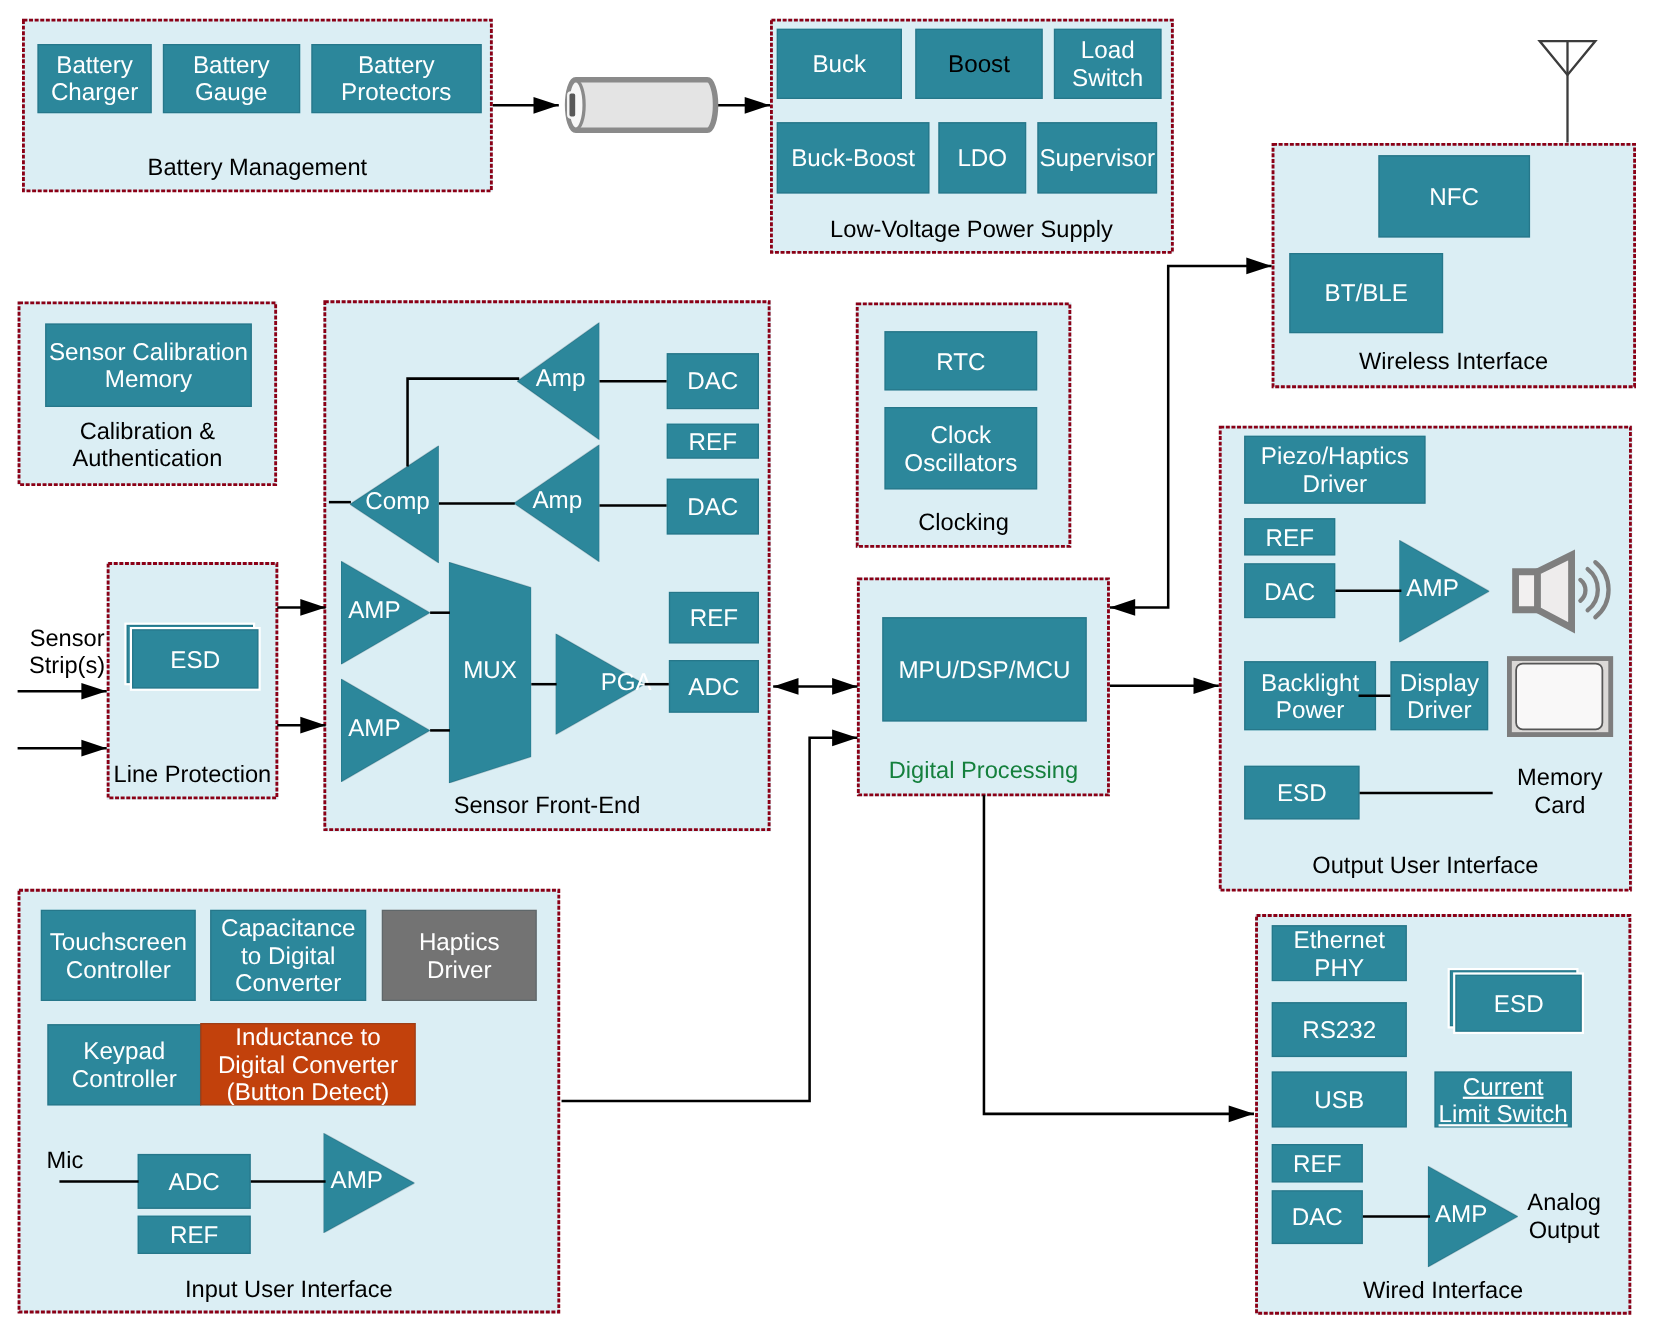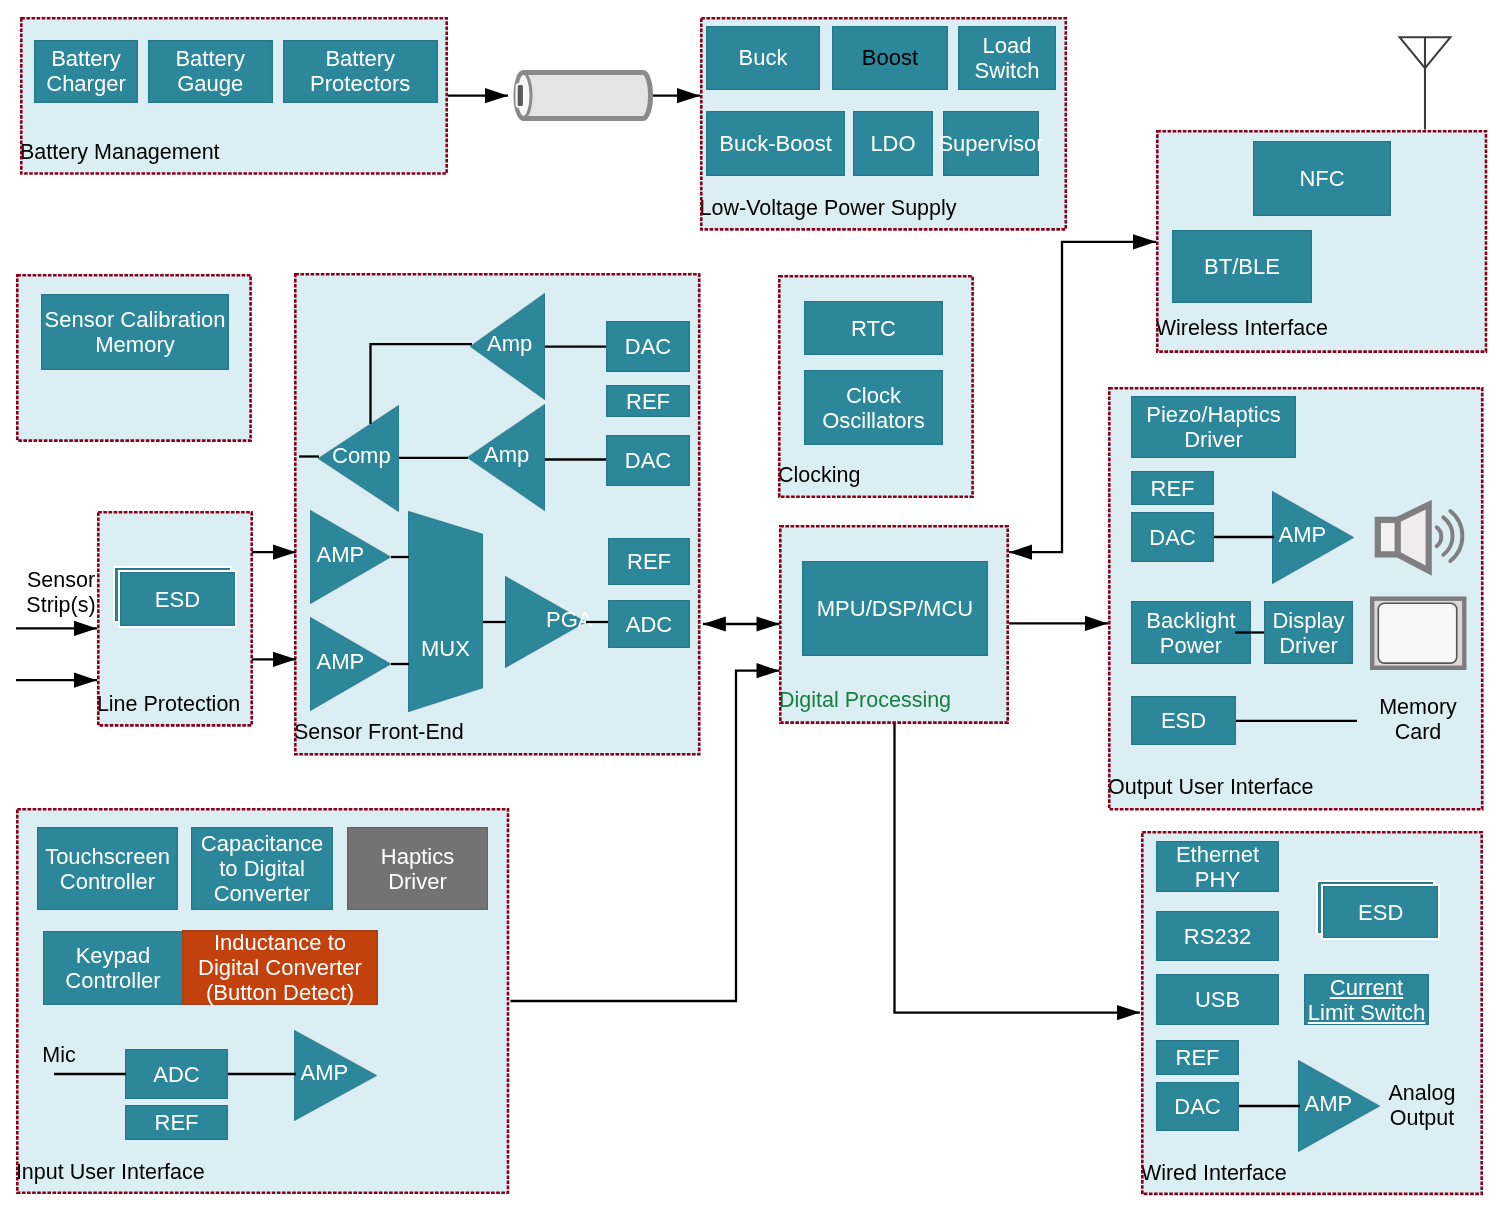--- a/index.html
+++ b/index.html
@@ -4,21 +4,21 @@
 <style>
   html,body{margin:0;padding:0;background:#ffffff;}
   body{width:1507px;height:1215px;position:relative;overflow:hidden;
        font-family:"Liberation Sans",sans-serif;color:#000;
        -webkit-font-smoothing:antialiased;}
   #stage{position:absolute;left:0;top:0;width:1507px;height:1215px;}
   .grp{position:absolute;background:#d6e9f0;box-sizing:border-box;}
   .blk{position:absolute;background:#2b7f96;color:#ffffff;display:flex;align-items:center;
        justify-content:center;text-align:center;line-height:25px;box-sizing:border-box;box-shadow:inset 0 0 0 1.2px rgba(16,56,70,0.20);
        font-size:22px;white-space:pre-line;}
-  .glabel{position:absolute;text-align:left;color:#000;line-height:25px;font-size:21.5px;
+  .glabel{position:absolute;text-align:center;color:#000;line-height:25px;font-size:21.5px;
        white-space:pre-line;}
   .plabel{position:absolute;text-align:center;color:#000;line-height:25px;font-size:21.5px;
        white-space:pre-line;}
   svg.ov{position:absolute;left:0;top:0;width:1507px;height:1215px;pointer-events:none;overflow:visible;z-index:20;}
   .shp{position:absolute;}
 </style>
 </head>
 <body>
 
 <div id="stage">
@@ -34,20 +34,22 @@
     <div class="glabel" style="left: 699.6px; top: 196.1px; width: 367.1px; line-height: 25px; color: rgb(0, 0, 0);">Low-Voltage Power Supply</div>
     <div class="grp" style="left: 1155.8px; top: 129.7px; width: 331.3px; height: 222.9px; background: rgb(219, 238, 244);"></div>
     <svg width="335.3" height="226.9" viewBox="0 0 335.3 226.9" class="ov" style="position: absolute; left: 1153.8px; top: 127.7px; width: 335.3px; height: 226.9px; z-index: 5;">
       <rect x="3.3" y="3.3" width="328.7" height="220.3" fill="none" stroke="#8b0016" stroke-width="2.6" stroke-dasharray="3.6 1.5"></rect>
     </svg>
     <div class="glabel" style="left: 1155.8px; top: 316.4px; width: 331.3px; line-height: 25px; color: rgb(0, 0, 0);">Wireless Interface</div>
     <div class="grp" style="left: 16px; top: 273.6px; width: 235.9px; height: 167.9px; background: rgb(219, 238, 244);"></div>
     <svg width="239.9" height="171.9" viewBox="0 0 239.9 171.9" class="ov" style="position: absolute; left: 14px; top: 271.6px; width: 239.9px; height: 171.9px; z-index: 5;">
       <rect x="3.3" y="3.3" width="233.3" height="165.3" fill="none" stroke="#8b0016" stroke-width="2.6" stroke-dasharray="3.6 1.5"></rect>
     </svg>
+    <div class="glabel" style="left: 16px; top: 379.5px; width: 235.9px; line-height: 25px; color: rgb(0, 0, 0);">Calibration &amp;
+Authentication</div>
     <div class="grp" style="left: 294px; top: 273px; width: 406.5px; height: 482.5px; background: rgb(219, 238, 244);"></div>
     <svg width="410.5" height="486.5" viewBox="0 0 410.5 486.5" class="ov" style="position: absolute; left: 292px; top: 271px; width: 410.5px; height: 486.5px; z-index: 5;">
       <rect x="3.3" y="3.3" width="403.9" height="479.9" fill="none" stroke="#8b0016" stroke-width="2.6" stroke-dasharray="3.6 1.5"></rect>
     </svg>
     <div class="glabel" style="left: 294px; top: 719.5px; width: 406.5px; line-height: 25px; color: rgb(0, 0, 0);">Sensor Front-End</div>
     <div class="grp" style="left: 778px; top: 274.7px; width: 195.9px; height: 223px; background: rgb(219, 238, 244);"></div>
     <svg width="199.9" height="227" viewBox="0 0 199.9 227" class="ov" style="position: absolute; left: 776px; top: 272.7px; width: 199.9px; height: 227px; z-index: 5;">
       <rect x="3.3" y="3.3" width="193.3" height="220.4" fill="none" stroke="#8b0016" stroke-width="2.6" stroke-dasharray="3.6 1.5"></rect>
     </svg>
     <div class="glabel" style="left: 778px; top: 463px; width: 195.9px; line-height: 25px; color: rgb(0, 0, 0);">Clocking</div>
@@ -85,21 +87,21 @@
     <div class="blk" style="left: 147.5px; top: 39.7px; width: 125.5px; height: 63.5px; background: rgb(44, 135, 155); color: rgb(255, 255, 255);"><span>Battery
 Gauge</span></div>
     <div class="blk" style="left: 283px; top: 39.7px; width: 154.5px; height: 63.5px; background: rgb(44, 135, 155); color: rgb(255, 255, 255);"><span>Battery
 Protectors</span></div>
     <div class="blk" style="left: 706px; top: 26.2px; width: 114px; height: 63.5px; background: rgb(44, 135, 155); color: rgb(255, 255, 255);"><span>Buck</span></div>
     <div class="blk" style="left: 832px; top: 26.2px; width: 116px; height: 63.5px; background: rgb(44, 135, 155); color: #000000;"><span>Boost</span></div>
     <div class="blk" style="left: 958px; top: 26.2px; width: 98px; height: 63.5px; background: rgb(44, 135, 155); color: rgb(255, 255, 255);"><span>Load
 Switch</span></div>
     <div class="blk" style="left: 706px; top: 111.4px; width: 139px; height: 64.5px; background: rgb(44, 135, 155); color: rgb(255, 255, 255);"><span>Buck-Boost</span></div>
     <div class="blk" style="left: 853px; top: 111.4px; width: 80px; height: 64.5px; background: rgb(44, 135, 155); color: rgb(255, 255, 255);"><span>LDO</span></div>
-    <div class="blk" style="left: 943px; top: 111.4px; width: 96px; height: 64.5px; background: rgb(44, 135, 155); color: rgb(255, 255, 255);"><span>Supervisor</span></div>
+    <div class="blk" style="left: 943px; top: 111.4px; width: 109px; height: 64.5px; background: rgb(44, 135, 155); color: rgb(255, 255, 255);"><span>Supervisor</span></div>
     <div class="blk" style="left: 1253px; top: 141px; width: 138px; height: 75px; background: rgb(44, 135, 155); color: rgb(255, 255, 255);"><span>NFC</span></div>
     <div class="blk" style="left: 1172px; top: 230px; width: 140px; height: 73px; background: rgb(44, 135, 155); color: rgb(255, 255, 255);"><span>BT/BLE</span></div>
     <div class="blk" style="left: 41px; top: 294px; width: 188px; height: 76px; background: rgb(44, 135, 155); color: rgb(255, 255, 255);"><span>Sensor Calibration
 Memory</span></div>
     <div class="blk" style="left: 606px; top: 321px; width: 84px; height: 51px; background: rgb(44, 135, 155); color: rgb(255, 255, 255);"><span>DAC</span></div>
     <div class="blk" style="left: 606px; top: 385px; width: 84px; height: 32px; background: rgb(44, 135, 155); color: rgb(255, 255, 255);"><span>REF</span></div>
     <div class="blk" style="left: 606px; top: 435px; width: 84px; height: 51px; background: rgb(44, 135, 155); color: rgb(255, 255, 255);"><span>DAC</span></div>
     <div class="blk" style="left: 608px; top: 538px; width: 82px; height: 47px; background: rgb(44, 135, 155); color: rgb(255, 255, 255);"><span>REF</span></div>
     <div class="blk" style="left: 608px; top: 600px; width: 82px; height: 48px; background: rgb(44, 135, 155); color: rgb(255, 255, 255);"><span>ADC</span></div>
     <div class="blk" style="left: 804px; top: 301px; width: 139px; height: 54px; background: rgb(44, 135, 155); color: rgb(255, 255, 255);"><span>RTC</span></div>
@@ -189,21 +191,21 @@
       <svg width="82" height="92" viewBox="0 0 82 92" style="display: block;">
         <polygon points="0,0 82,46 0,92" fill="#2c879b" stroke="rgba(16,56,70,0.20)" stroke-width="1.2"></polygon>
       </svg>
     </div>
     <div style="position: absolute; left: 1304.5px; top: 1090.6px; width: 82px; color: rgb(255, 255, 255); font-size: 22px; line-height: 26px; text-align: left;">AMP</div>
     <div class="shp" style="left: 408px; top: 511px; width: 75px; height: 201px;">
       <svg width="75" height="201" viewBox="0 0 75 201" style="display: block;">
         <polygon points="0,0 75,23 75,177 0,201" fill="#2c879b" stroke="rgba(16,56,70,0.20)" stroke-width="1.1"></polygon>
       </svg>
     </div>
-    <div style="position: absolute; left: 408px; top: 596.1px; width: 75px; color: rgb(255, 255, 255); font-size: 22px; line-height: 26px; text-align: center; margin-top: 40px;">MUX</div>
+    <div style="position: absolute; left: 408px; top: 596.1px; width: 75px; color: rgb(255, 255, 255); font-size: 22px; line-height: 26px; text-align: center;">MUX</div>
     <div class="plabel" style="left: -79px; top: 567.5px; width: 280px; line-height: 25px; color: rgb(0, 0, 0);">Sensor
 Strip(s)</div>
     <div class="plabel" style="left: -81px; top: 1042.5px; width: 280px; line-height: 25px; color: rgb(0, 0, 0);">Mic</div>
     <div class="plabel" style="left: 1278px; top: 695px; width: 280px; line-height: 25px; color: rgb(0, 0, 0);">Memory
 Card</div>
     <div class="plabel" style="left: 1282px; top: 1081px; width: 280px; line-height: 25px; color: rgb(0, 0, 0);">Analog
 Output</div>
   </div>
 <svg class="ov" id="conn-layer">
     <g>

